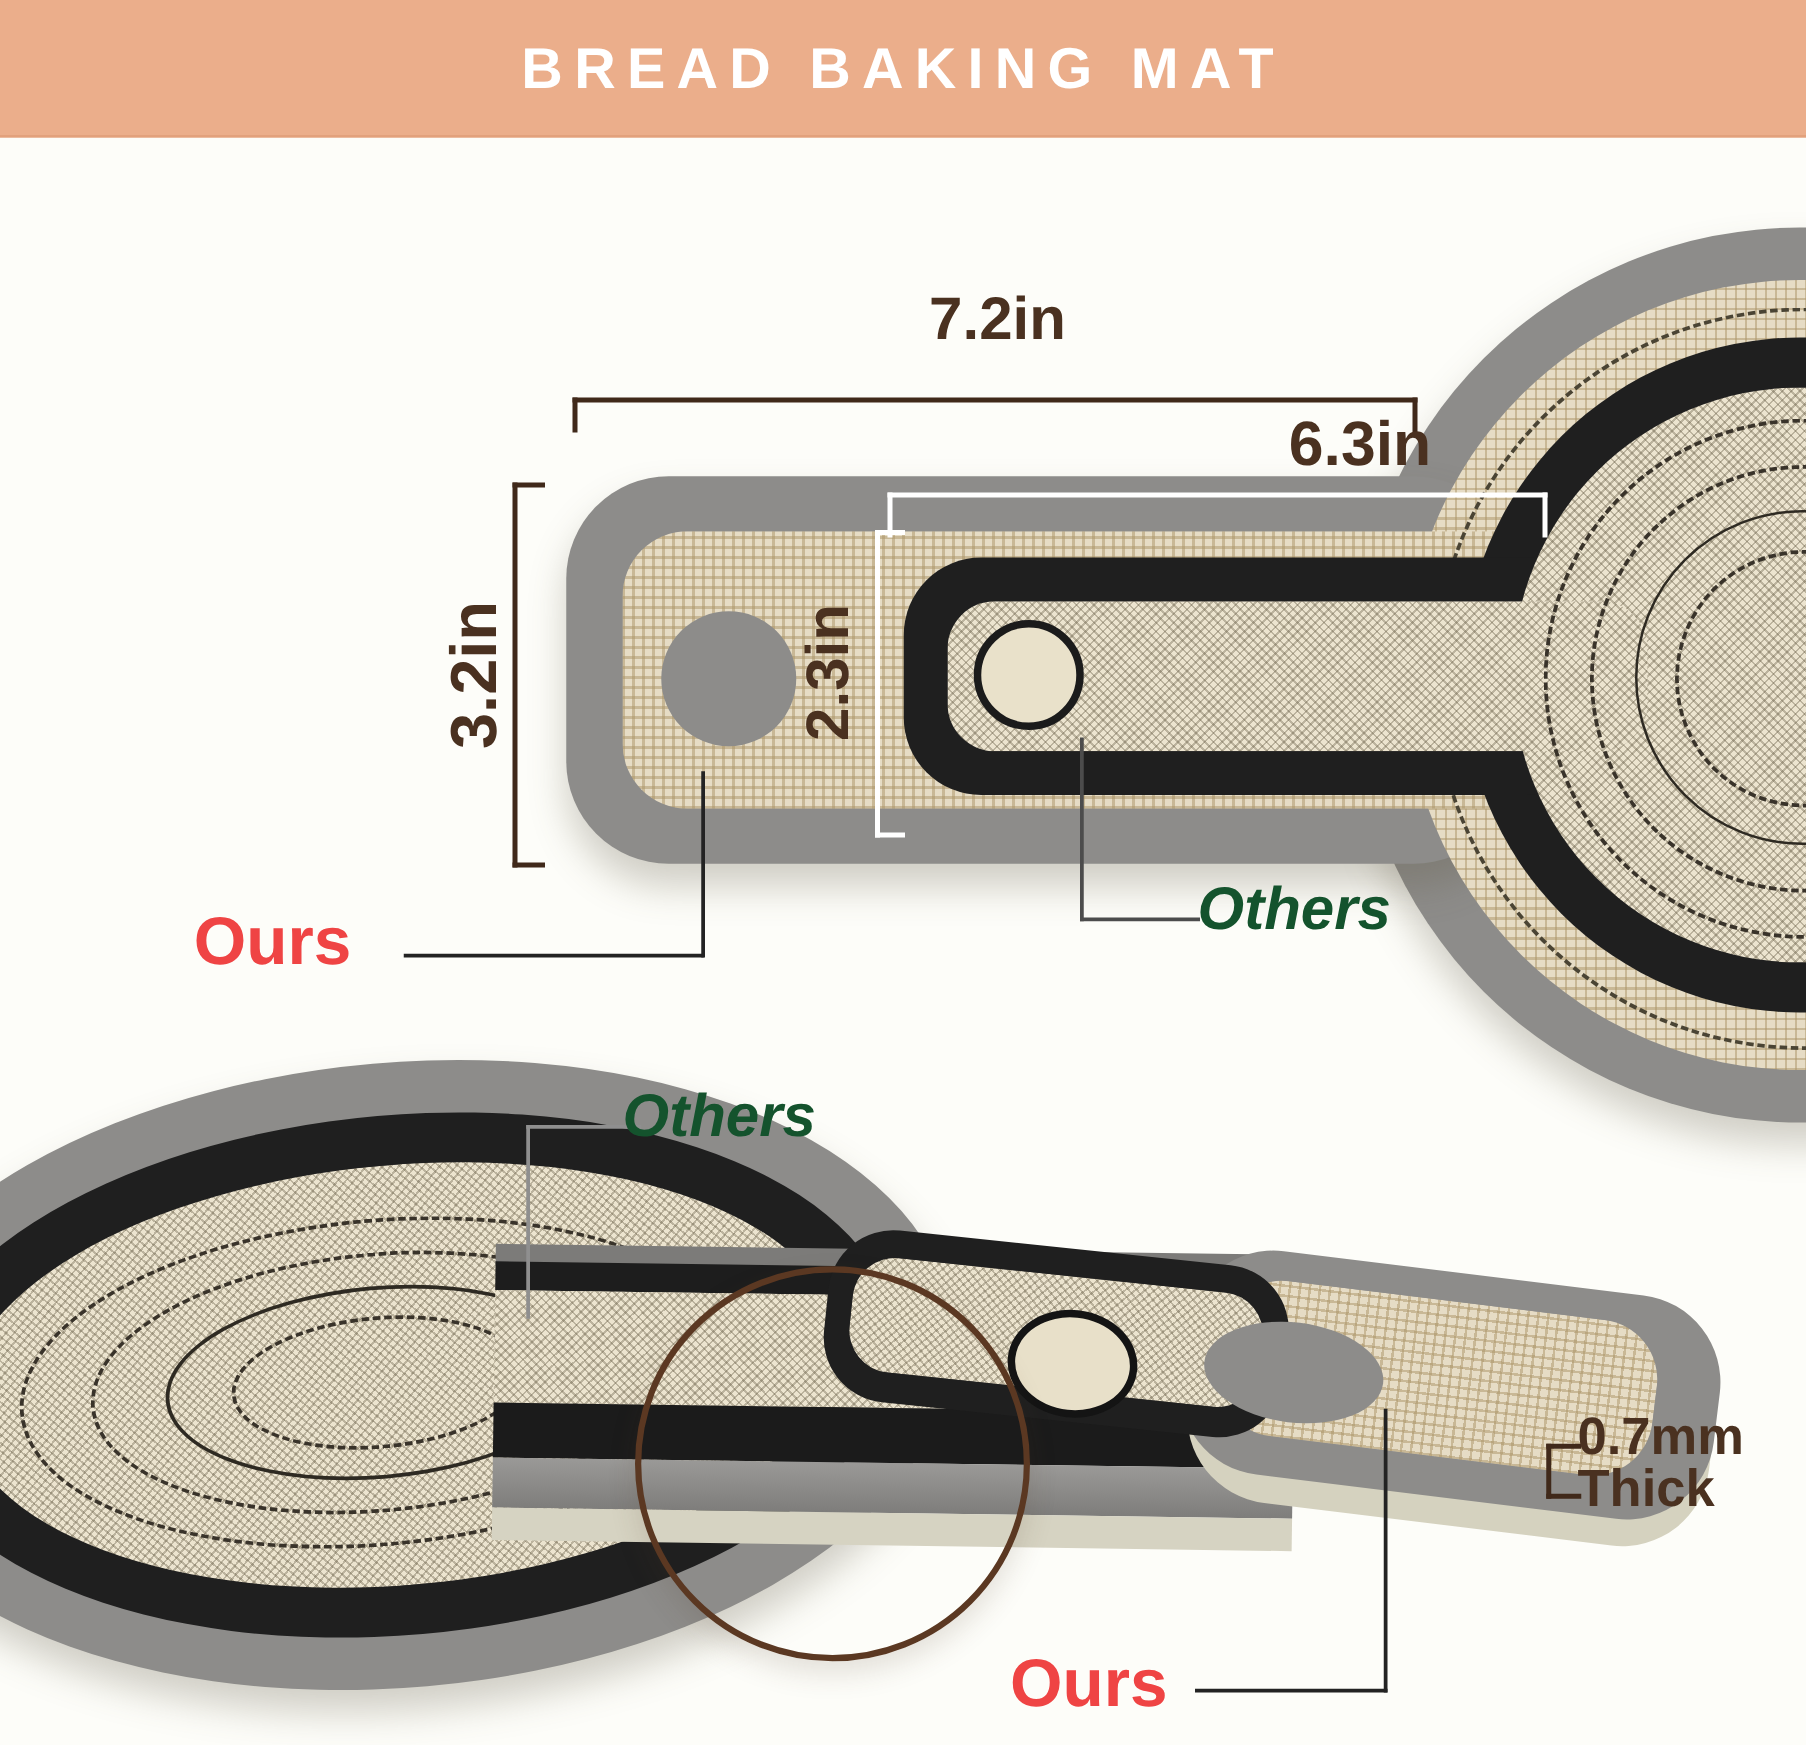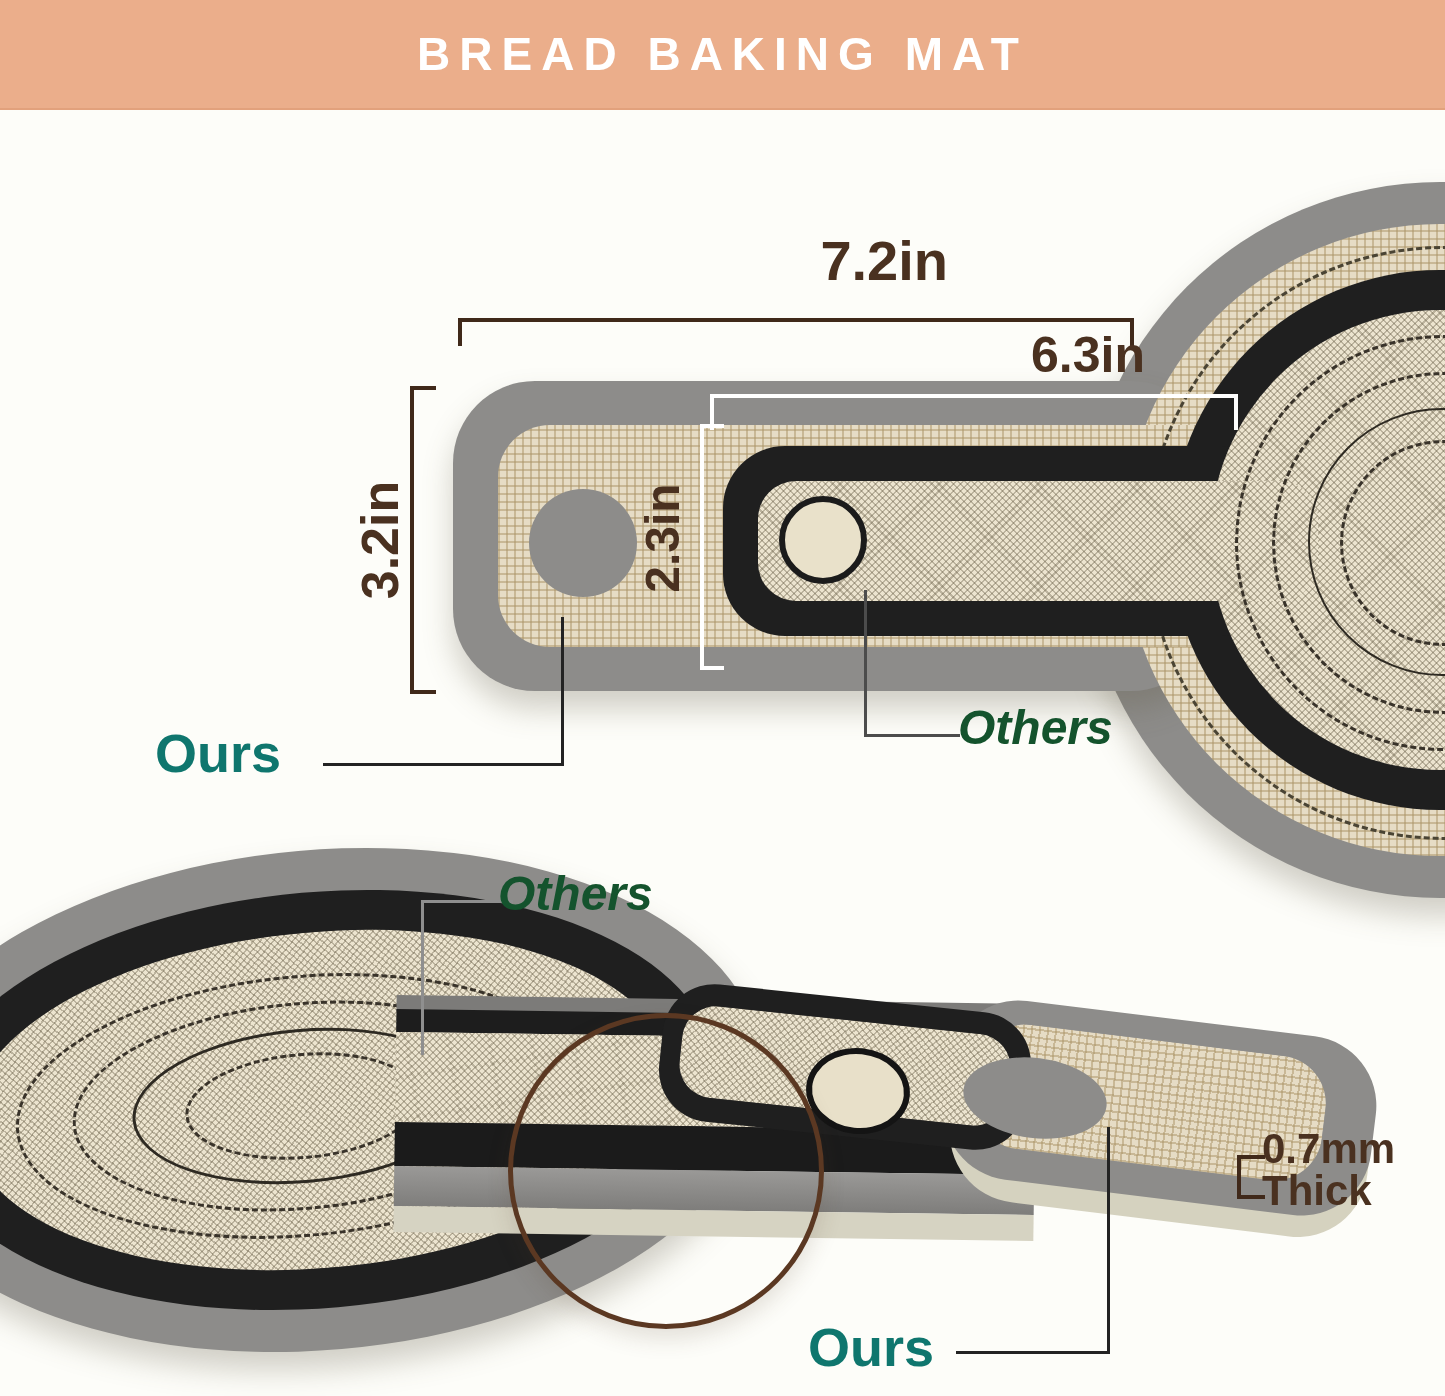--- a/index.html
+++ b/index.html
@@ -57,29 +57,29 @@
   .ring2{left:1272px;top:372px;width:336px;height:336px;}
   .ring3{left:1308px;top:408px;width:264px;height:264px;border:2px solid #2e2a22;}
   .ring4{left:1340px;top:440px;width:200px;height:200px;}
 
   
   .dim-text{color:#4a3120;font-weight:800;}
   .b72{left:458px;top:318px;width:668px;height:24px;border:4px solid #40291a;border-bottom:none;}
   .b63{left:710px;top:394px;width:520px;height:32px;border:4px solid #ffffff;border-bottom:none;}
   .b32{left:410px;top:386px;width:22px;height:300px;border:4px solid #40291a;border-right:none;}
   .b23{left:700px;top:424px;width:20px;height:238px;border:4px solid #ffffff;border-right:none;}
-  .t72{left:648px;top:228px;width:300px;text-align:right;font-size:56px;}
+  .t72{left:648px;top:228px;width:300px;text-align:center;font-size:48px;}
   .t63{left:845px;top:326px;width:300px;text-align:right;font-size:50px;}
   .t32{left:290px;top:462px;width:180px;height:156px;display:flex;align-items:center;justify-content:center;
        transform:rotate(-90deg);font-size:52px;}
   .t23{left:572px;top:460px;width:180px;height:156px;display:flex;align-items:center;justify-content:center;
        transform:rotate(-90deg);font-size:48px;}
 
   
-  .lbl-dark{color:#0f766e;font-weight:800;}
+  .lbl-dark{color:#ef4444;font-weight:800;}
   .lbl-gray{color:#14532d;font-weight:800;font-style:italic;}
   .ours-top-lbl{left:155px;top:722px;font-size:54px;}
   .others-top-lbl{left:958px;top:700px;font-size:48px;}
   .others-bot-lbl{left:498px;top:866px;font-size:48px;}
   .ours-bot-lbl{left:808px;top:1316px;font-size:54px;}
   .ln{background:#232323;}
   .ln-gray{background:#8f8f8f;}
   .ln-mid{background:#4c4c4c;}
   .l-ot-h{left:323px;top:763px;width:240px;height:3px;}
   .l-ot-v{left:561px;top:617px;width:3px;height:149px;}

